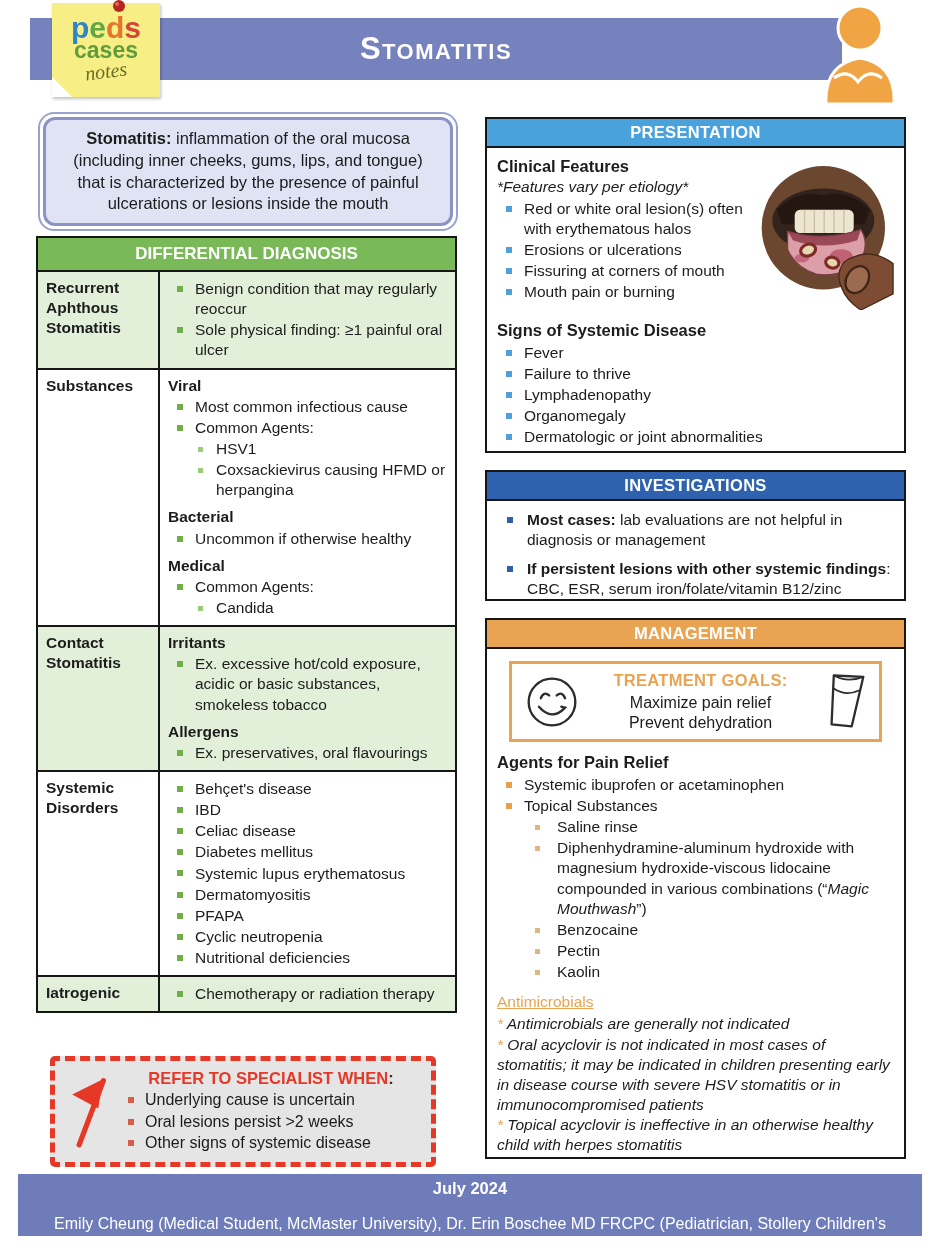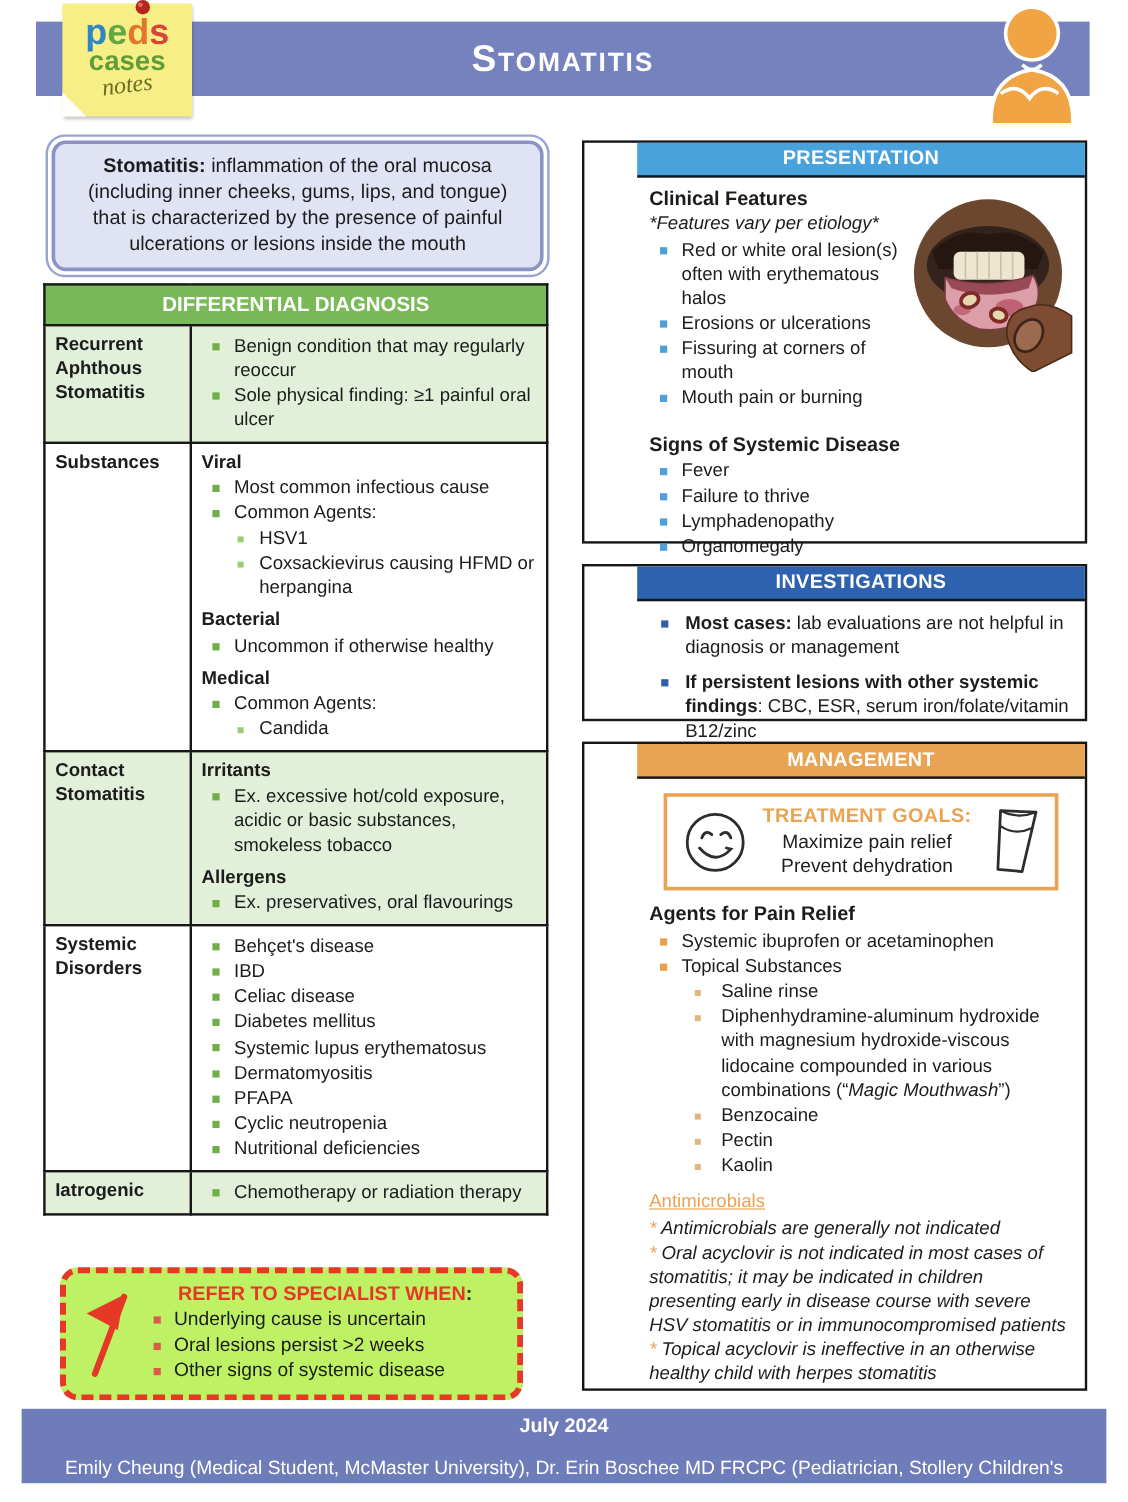--- a/index.html
+++ b/index.html
@@ -1,20 +1,20 @@
 <!DOCTYPE html>
 <html><head>
 <meta charset="utf-8">
 <style>
   html,body{margin:0;padding:0;background:#fff;}
   .page{position:relative;width:940px;height:1252px;background:#ffffff;overflow:hidden;
         font-family:"Liberation Sans", sans-serif;color:#1c1c1c;}
 
   
-  .topbar{position:absolute;left:30px;top:18px;width:878px;height:62px;background:#7682be;}
+  .topbar{position:absolute;left:30px;top:18px;width:812px;height:62px;background:#7682be;}
   .page-title{width:100%;height:62px;line-height:62px;text-align:center;color:#ffffff;
       font-weight:bold;font-size:31px;font-variant:small-caps;letter-spacing:1.5px;}
   .logo{position:absolute;left:52px;top:3px;width:108px;height:94px;background:#f8ee86;
       box-shadow:1px 2px 3px rgba(0,0,0,.25);text-align:center;}
   .logo .fold{position:absolute;left:0;bottom:0;width:0;height:0;
       border-bottom:20px solid #ffffff;border-right:20px solid transparent;}
   .logo-pin{position:absolute;top:-6px;left:58px;}
   .logo-peds{font-weight:bold;font-size:30px;line-height:30px;margin-top:10px;letter-spacing:0;}
   .logo-cases{font-weight:bold;font-size:23px;line-height:22px;color:#5f9c3a;margin-top:-4px;}
   .logo-notes{font-style:italic;font-size:20px;line-height:20px;color:#6b6b25;
@@ -48,31 +48,31 @@
   .li-b2{padding-left:60px;margin:1px 0;}
   .li-b2::before{content:"";position:absolute;left:38px;top:0.5em;width:5px;height:5px;background:var(--b2,#999);}
   .li-note{font-style:italic;margin-bottom:1px;}
   .li-oh{color:#e9a453;text-decoration:underline;margin-top:10px;margin-bottom:2px;}
   .li-star{font-style:italic;}
   .li-star::before{content:"* ";color:#e9a453;}
   .bld{font-weight:bold;}
   .ital{font-style:italic;}
 
   
-  .refer-box{position:absolute;left:50px;top:1056px;width:386px;background:#bef264;
-      border:5px dashed #e53826;border-radius:15px;display:flex;align-items:center;
+  .refer-box{position:absolute;left:50px;top:1056px;width:386px;background:#e5e5e5;
+      border:5px dashed #e53826;border-radius:5px;display:flex;align-items:center;
       padding:7px 8px 7px 12px;box-sizing:border-box;--b1:#d85c4a;}
   .refer-content{flex:1;font-size:16px;line-height:1.28;}
   .refer-title{text-align:center;font-weight:bold;font-size:16.5px;margin-bottom:1px;}
   .refer-title .red{color:#e53826;}
   .refer-title .dark{color:#333;}
   .refer-box .li-b{padding-left:26px;}
 
   
-  .rbox{position:absolute;left:485px;width:421px;border:2px solid #161616;box-sizing:border-box;background:#fff;padding-left:44px;}
+  .rbox{position:absolute;left:485px;width:421px;border:2px solid #161616;box-sizing:border-box;background:#fff;}
   .rhead{height:27px;line-height:27px;text-align:center;color:#ffffff;font-weight:bold;
       font-size:16.5px;border-bottom:2px solid #161616;letter-spacing:.3px;}
   .rbody{padding:8px 10px;font-size:15.5px;line-height:1.3;}
   .box-presentation{top:117px;height:336px;--b1:#4f9fd8;}
   .box-presentation .rhead{background:#4aa2dc;}
   .box-presentation .li-h{font-size:16.5px;}
   .box-presentation .li-h:not(:first-child){margin-top:18px;}
   .mouth{float:right;margin:2px 0 4px 6px;}
   .box-investigations{top:470px;height:131px;--b1:#2e5fa8;}
   .box-investigations .rhead{background:#2e62ae;}

